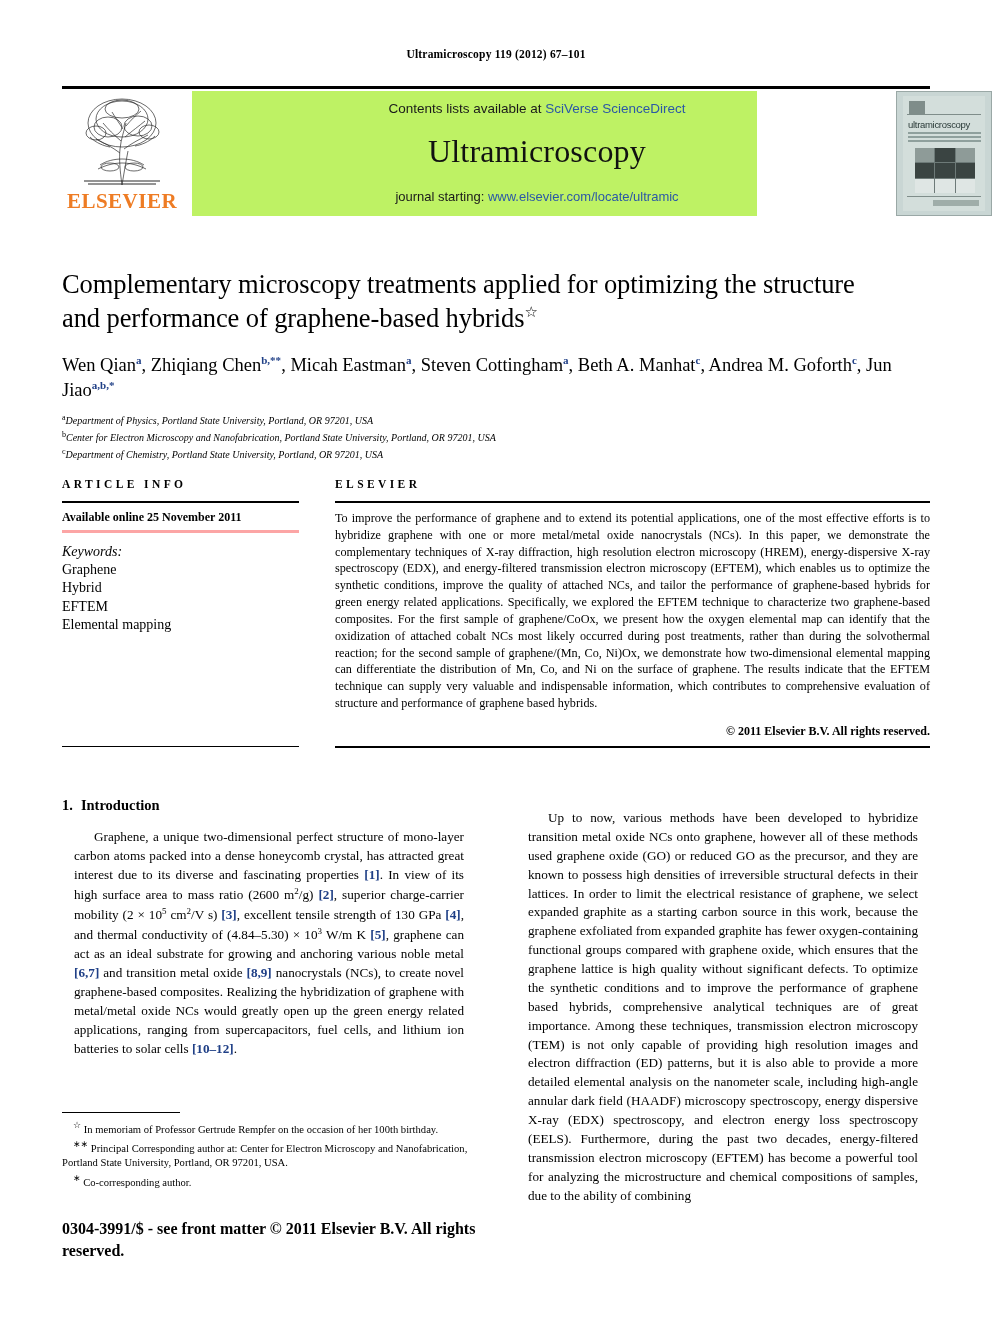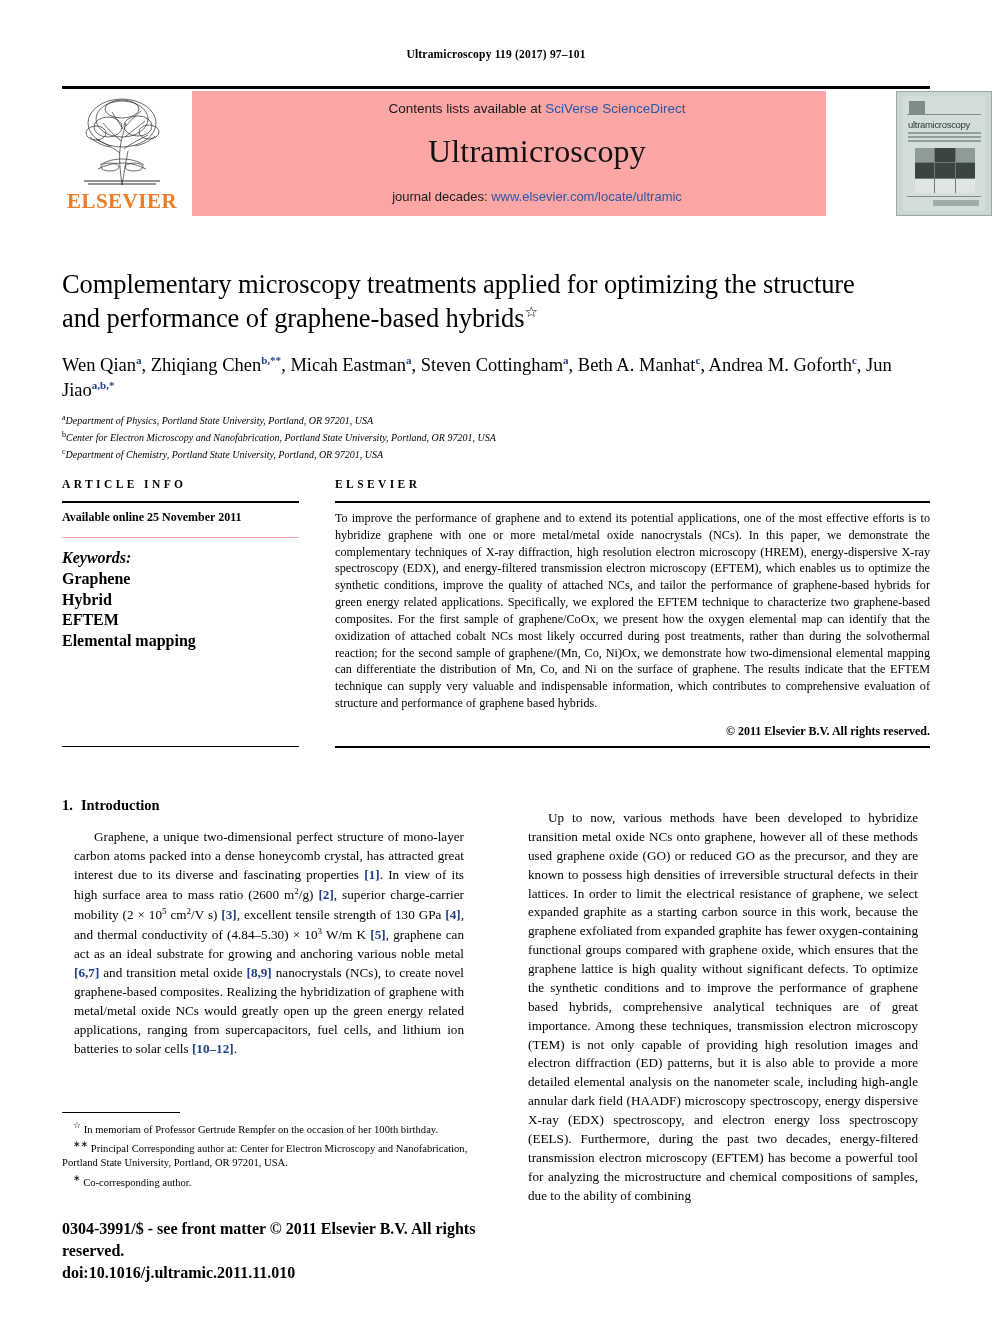--- a/index.html
+++ b/index.html
@@ -68,23 +68,23 @@
     text-align: center;
     font-family: "Liberation Serif", serif;
     font-size: 21px;
     font-weight: bold;
     letter-spacing: 0.5px;
     color: #ee7c24;
   }
   .grey-panel {
     position: absolute;
     left: 130px; top: 5px;
-    width: 634px;
+    width: 565px;
     height: 125px;
-    background: #fca5a5;
+    background: #bef264;
   }
   .contents-line {
     position: absolute;
     left: 0; top: 10px;
     width: 690px;
     text-align: center;
     font-family: "Liberation Sans", sans-serif;
     font-size: 13.5px;
     color: #1a1a1a;
   }
@@ -268,28 +268,28 @@
 
   .info-col {
     position: absolute;
     left: 0; top: 32px;
     width: 237px;
   }
   .avail-online {
     font-family: "Liberation Serif", serif;
     font-size: 12px;
     font-weight: bold;
-    padding-bottom: 12px;
-    border-bottom: 1px solid #fca5a5;
+    padding-bottom: 5px;
+    border-bottom: 3px solid #fca5a5;
   }
   .keywords {
     margin-top: 10px;
     font-family: "Liberation Serif", serif;
-    font-size: 16px;
-    font-weight: bold;
+    font-size: 14px;
+    font-weight: normal;
     line-height: 1.3;
   }
   .keywords .kw-label {
     font-style: italic;
   }
 
   .abs-col {
     position: absolute;
     left: 273px; top: 32px;
     width: 595px;
@@ -385,21 +385,21 @@
     font-size: 16px;
     font-weight: bold;
     line-height: 1.38;
   }
 </style>
 </head>
 <body>
 
 <div class="page">
 
-  <div class="running-head">Ultramicroscopy 119 (2017) 97–101</div>
+  <div class="running-head">Ultramicroscopy 119 (2012) 67–101</div>
 
   <div class="masthead">
     <div class="masthead-rule"></div>
 
     <div class="elsevier-logo">
       <div class="tree-box">
         <svg viewBox="0 0 104 94" width="104" height="94" aria-hidden="true">
           <g stroke="#2b2b2b" stroke-width="0.7" fill="none">
             <path d="M52 92 C50 78 49 66 50 56 C51 46 54 38 56 30"></path>
             <path d="M52 92 C54 80 56 68 58 58"></path>
@@ -431,21 +431,21 @@
       </div>
       <div class="elsevier-word">ELSEVIER</div>
     </div>
 
     <div class="grey-panel">
       <div class="contents-line">
         <span>Contents lists available at </span><span class="sd">SciVerse ScienceDirect</span>
       </div>
       <div class="journal-title">Ultramicroscopy</div>
       <div class="homepage-line">
-        <span>journal decades: </span><span class="url">www.elsevier.com/locate/ultramic</span>
+        <span>journal starting: </span><span class="url">www.elsevier.com/locate/ultramic</span>
       </div>
     </div>
 
     <div class="cover-thumb">
       <div class="cover-inner">
         <div class="cover-elsevier-mark"></div>
         <div class="cover-rule"></div>
         <div class="cover-title">ultramicroscopy</div>
         <div class="cover-sub">
             <i></i>
@@ -528,16 +528,15 @@
     <div class="fn-rule"></div>
     <div id="fn-items">
         <div class="fn"><span class="mark">☆</span> In memoriam of Professor Gertrude Rempfer on the occasion of her 100th birthday.</div>
         <div class="fn"><span class="mark">∗∗</span> Principal Corresponding author at: Center for Electron Microscopy and Nanofabrication, Portland State University, Portland, OR 97201, USA.</div>
         <div class="fn"><span class="mark">∗</span> Co-corresponding author.</div>
       </div>
   </div>
 
   <div class="issn-block">
     <div>0304-3991/$ - see front matter © 2011 Elsevier B.V. All rights reserved.</div>
-    <div>doi:10.1016/j.ultramic.2011.11.010</div>
   </div>
 
 </div>
 
 </body></html>

